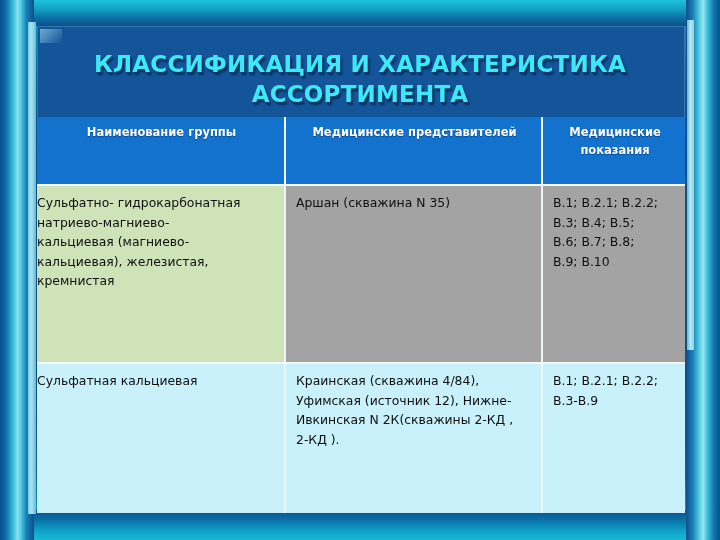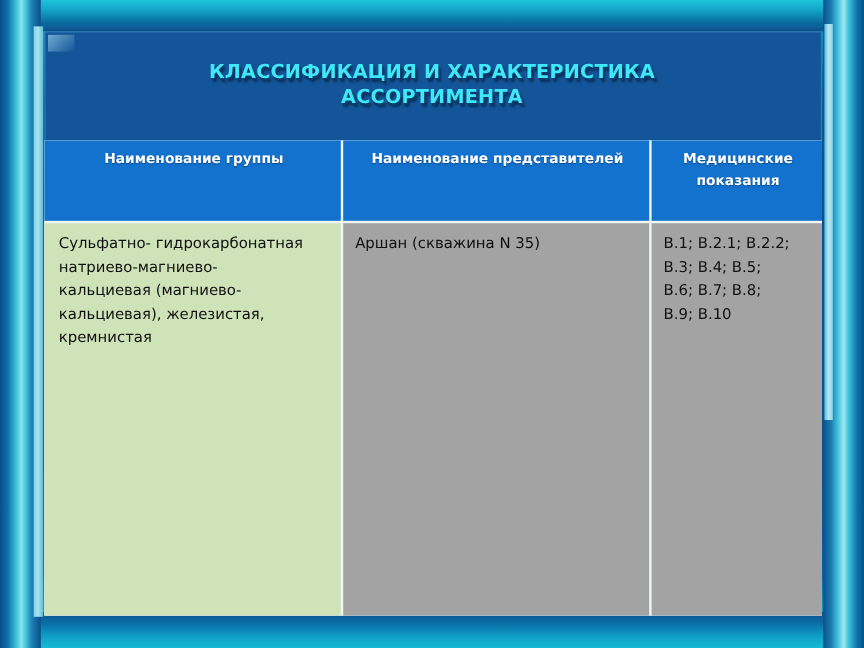--- a/index.html
+++ b/index.html
@@ -62,21 +62,21 @@
   }
   .corner-mark {
     position: absolute; left: 40px; top: 29px; width: 22px; height: 14px;
     background: linear-gradient(135deg, rgba(190,240,250,.55), rgba(120,200,230,0));
   }
 
   
   #title {
     position: absolute; left: 56px; top: 50px; width: 608px;
     text-align: center;
-    font-size: 16px;
+    font-size: 23px;
     font-weight: bold;
     line-height: 1.30;
     letter-spacing: .2px;
     color: #3fe8f8;
     text-shadow: 1px 2px 0 #0a3b6b, 2px 3px 2px rgba(4,30,60,.75);
     white-space: pre-line;
   }
 
   
   #table-wrap {
@@ -117,21 +117,21 @@
     border-bottom: 2px solid #ffffff;
   }
   thead th.hdr-wrap { white-space: pre-line; }
 
   tbody td {
     font-size: 12.4px;
     line-height: 1.58;
     color: #101010;
     white-space: pre-line;
   }
-  tbody td.ind { padding-left: 12px; }
+  tbody td.ind { padding-left: 0; }
 
   
   tr.r-green  td { background: #cfe3b9; }
   tr.r-green  td.col2, tr.r-green td.col3 { background: #a3a3a3; }
   tr.r-cyan   td { background: #c8f1fb; }
   tr.r-pink   td { background: #fbd4d4; }
   tr.r-blue   td { background: #8dbdee; }
 
   tr.r-green { height: 112px; }
   tr.r-cyan  { height: 95px; }
@@ -159,35 +159,44 @@
   <div id="table-wrap">
     <table class="grid">
       <colgroup>
         <col class="c1">
           <col class="c2">
           <col class="c3">
       </colgroup>
       <thead>
         <tr>
           <th>Наименование группы</th>
-          <th>Наименование представителей</th>
+          <th>Медицинские представителей</th>
           <th class="hdr-wrap">Медицинские
 показания</th>
         </tr>
       </thead>
       <tbody>
         <tr class="r-green">
           <td class="col1 ind">Сульфатно- гидрокарбонатная
 натриево-магниево-
 кальциевая (магниево-
 кальциевая), железистая,
 кремнистая</td>
           <td class="col2">Аршан (скважина N 35)</td>
           <td class="col3">В.1; В.2.1; В.2.2;
 В.3; В.4; В.5;
 В.6; В.7; В.8;
 В.9; В.10</td>
         </tr>
+        <tr class="r-cyan">
+          <td class="col1 ind">Сульфатная кальциевая</td>
+          <td class="col2">Краинская (скважина 4/84),
+Уфимская (источник 12), Нижне-
+Ивкинская N 2К(скважины 2-КД ,
+2-КД ).</td>
+          <td class="col3">В.1; В.2.1; В.2.2;
+В.3-В.9</td>
+        </tr>
       </tbody>
     </table>
   </div>
 
 </div>
 
 </body></html>

